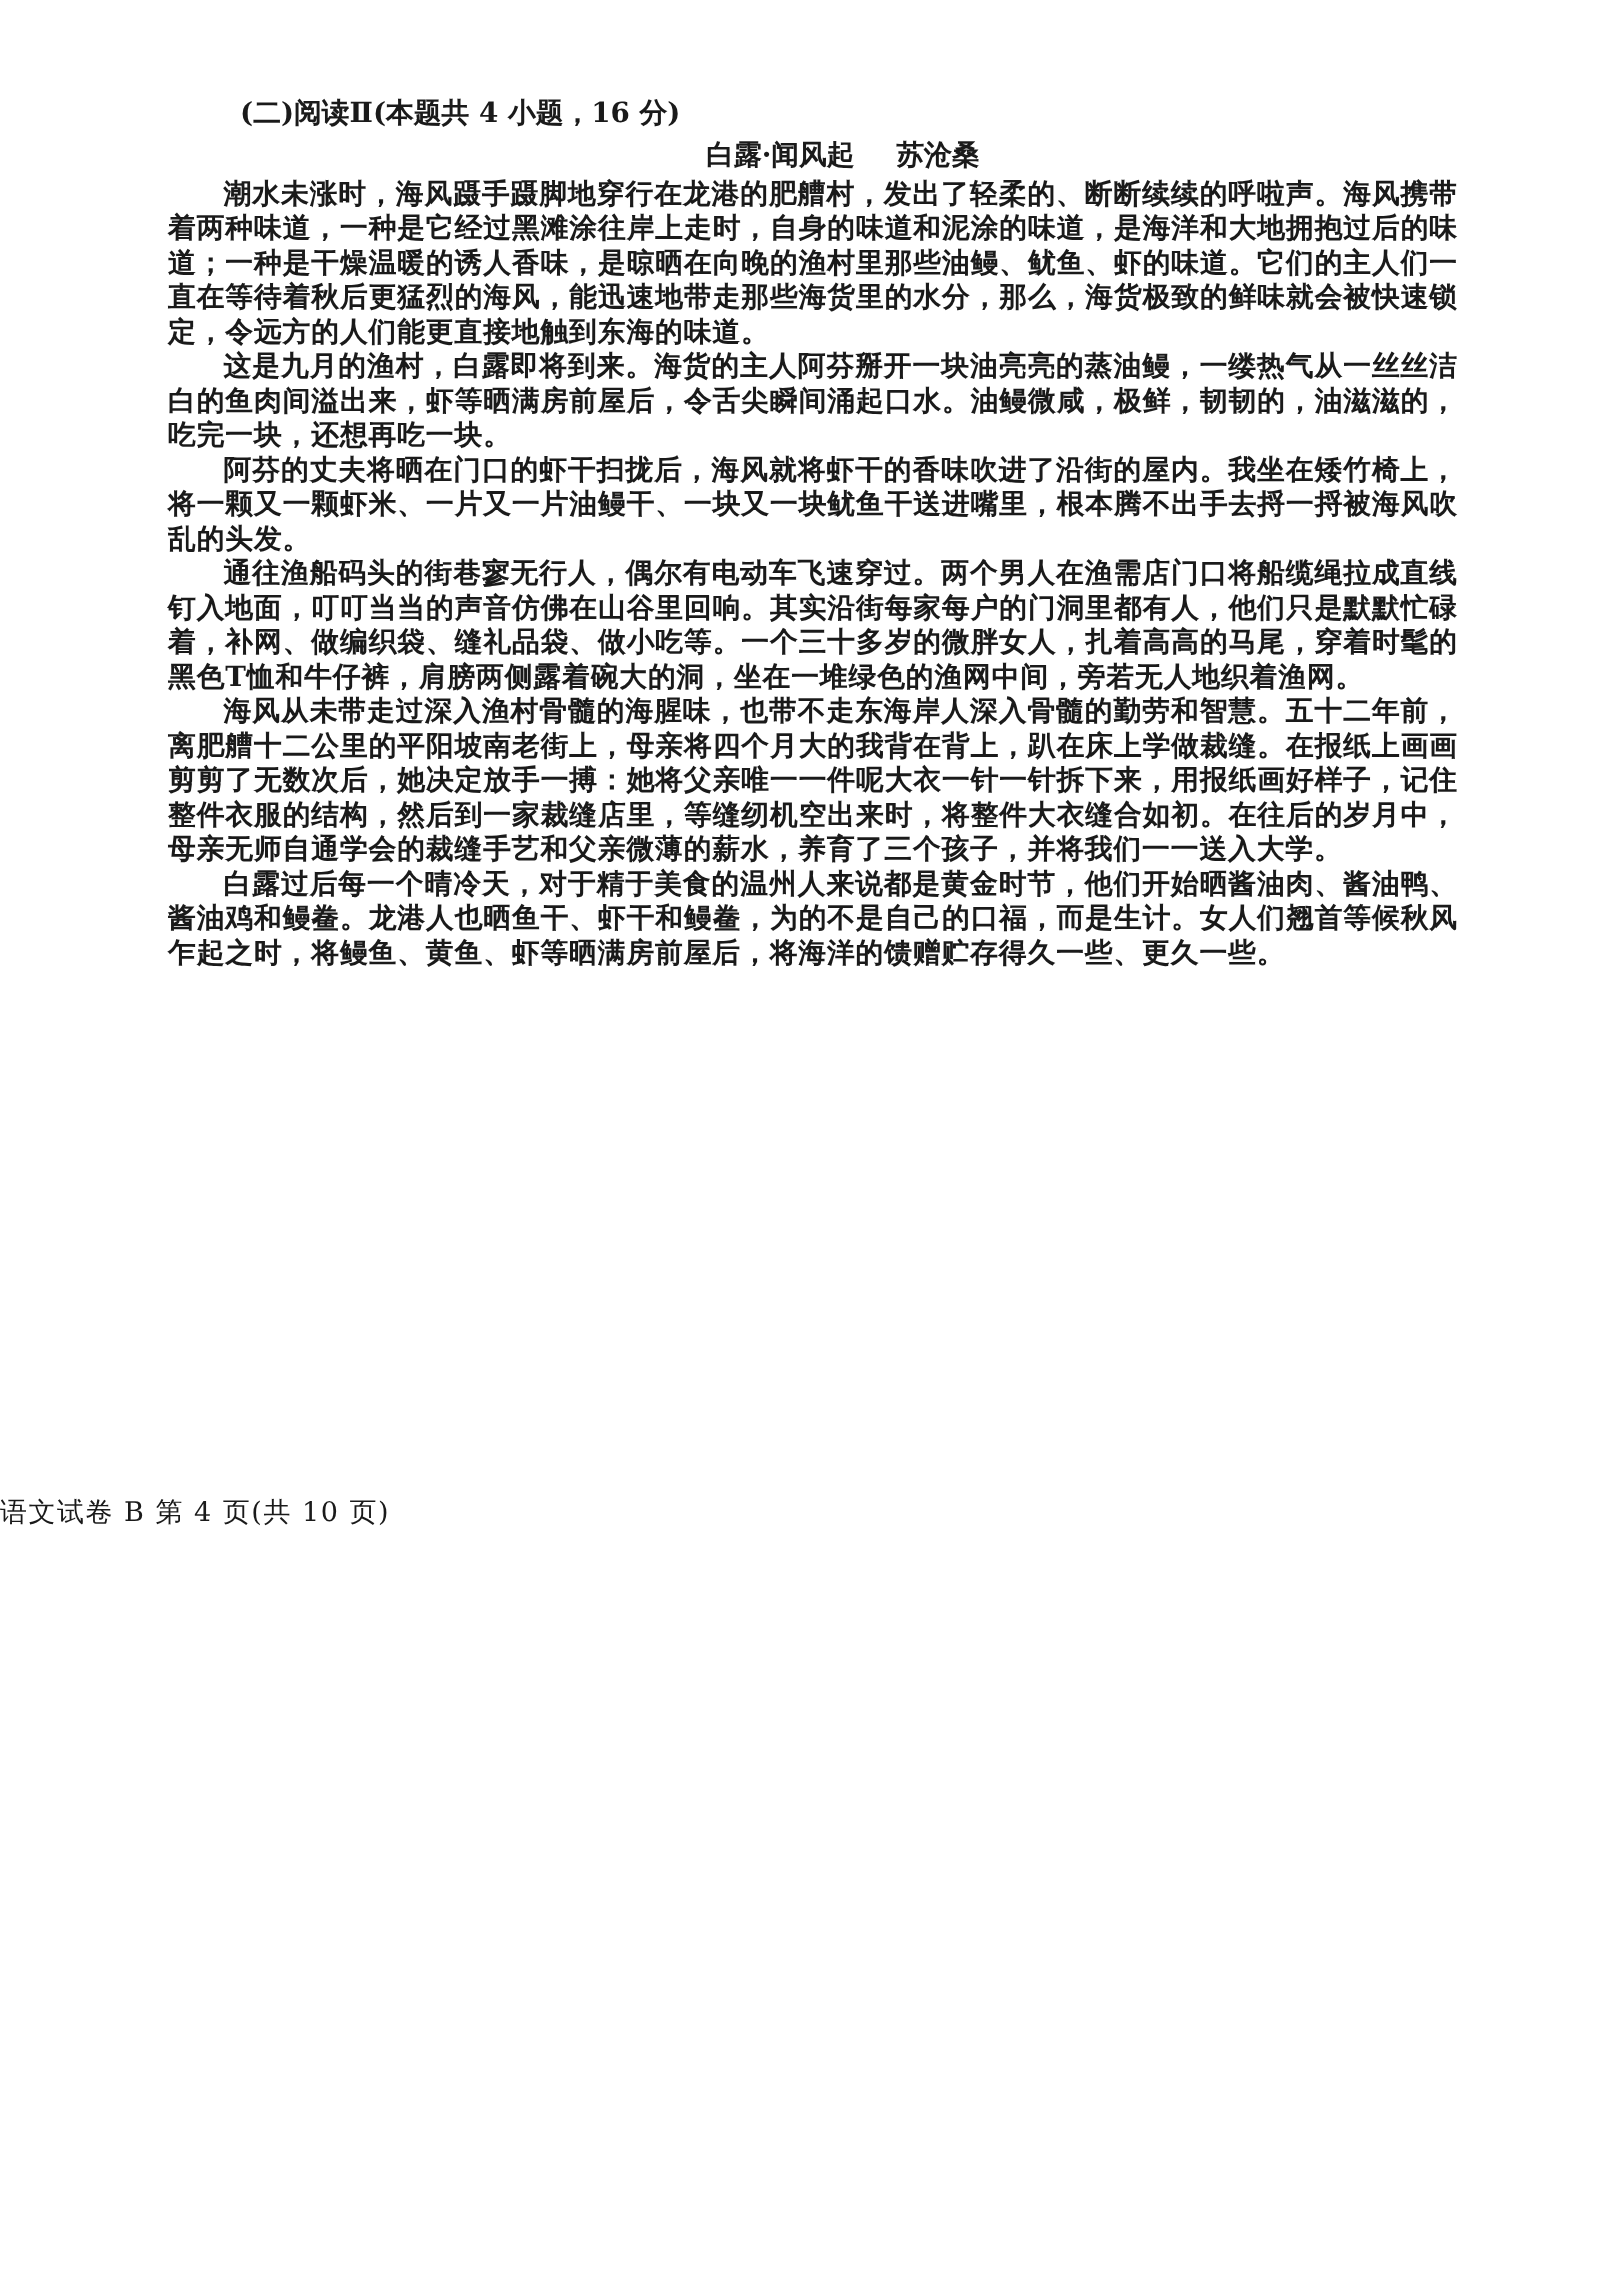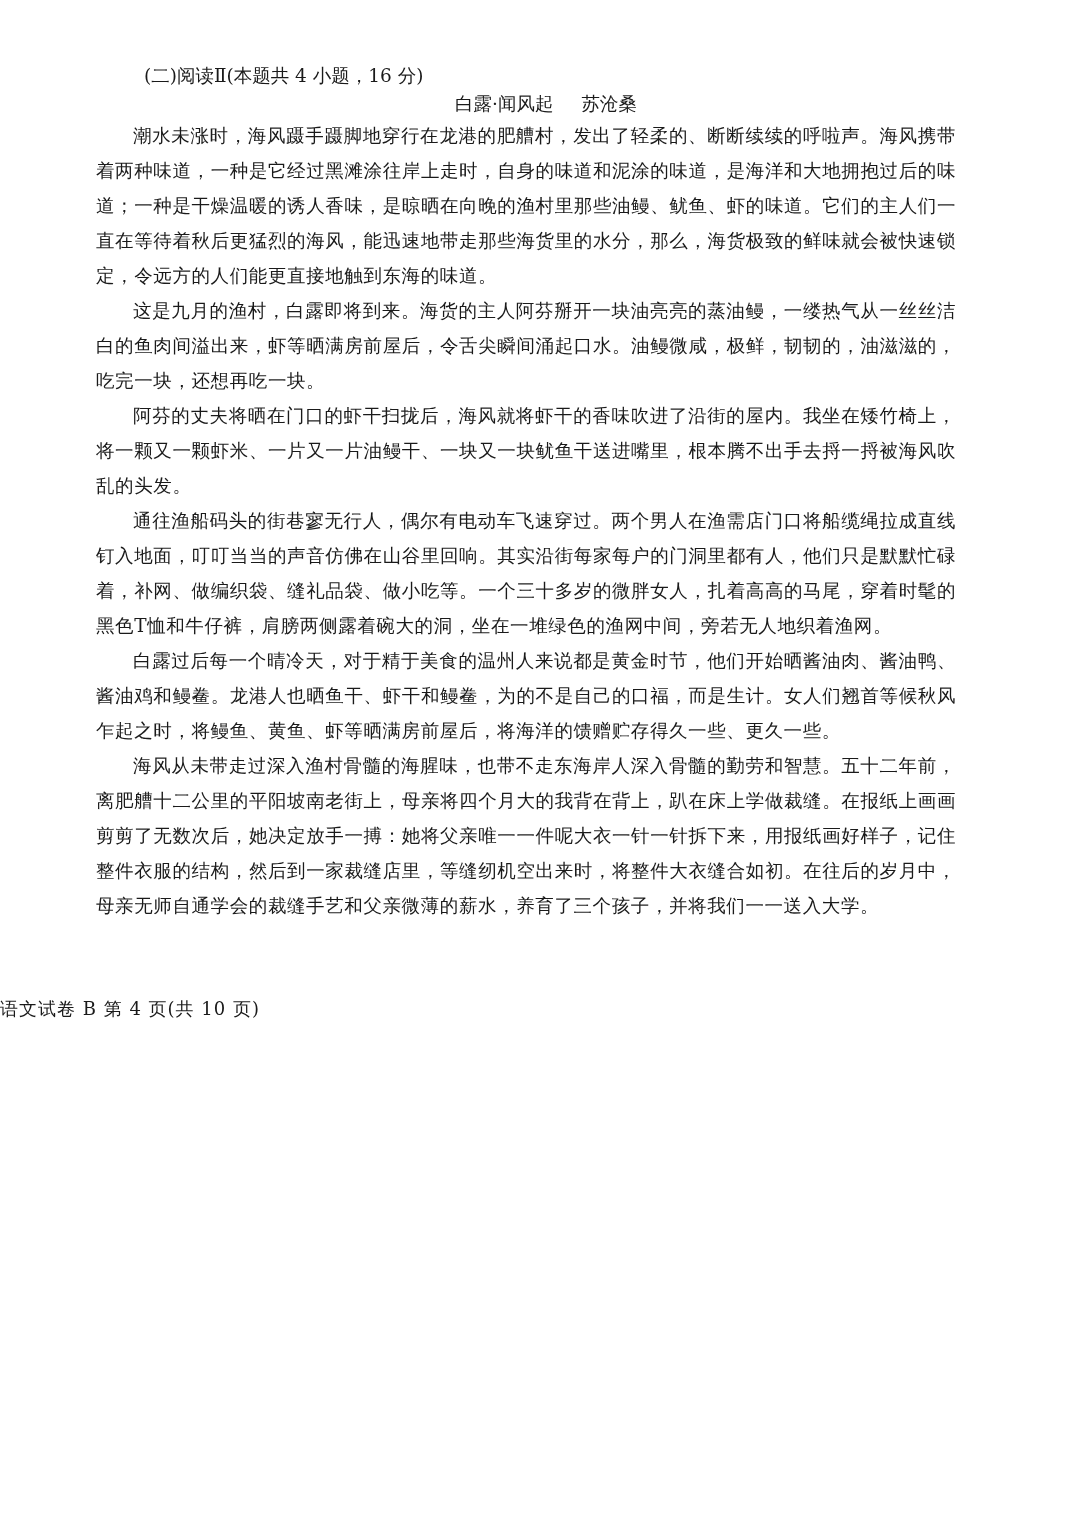--- a/index.html
+++ b/index.html
@@ -10,23 +10,24 @@
     body {
       width: 1080px;
       height: 1530px;
       position: relative;
       overflow: hidden;
       font-family: "DejaVu Serif", "Liberation Serif", serif;
       color: #1a1a1a;
     }
     .page {
       position: absolute;
-      left: 96px;
+      left: 112px;
       top: 62px;
       width: 860px;
+      font-weight: bold;
     }
     .section-heading {
       font-size: 18.5px;
       line-height: 28px;
       height: 28px;
       padding-left: 48px;
       white-space: nowrap;
     }
     .instruction {
       font-size: 18.5px;
@@ -42,21 +43,21 @@
       height: 28px;
       padding-left: 40px;
       white-space: nowrap;
     }
     .title-line .author {
       margin-left: 28px;
       text-align: right;
     }
     .para {
       font-size: 18.5px;
-      line-height: 35px;
+      line-height: 23px;
       text-indent: 37px;
       text-align: justify;
       letter-spacing: 0.6px;
       margin: 0;
     }
     .footer {
       position: absolute;
       left: 0;
       width: 1080px;
       top: 995px;
@@ -72,18 +73,18 @@
 <div class="page">
   <div class="section-heading">(二)阅读Ⅱ(本题共 4 小题，16 分)</div>
   <div class="title-line">
     <span>白露·闻风起</span><span class="author">苏沧桑</span>
   </div>
   <div>
     <p class="para">潮水未涨时，海风蹑手蹑脚地穿行在龙港的肥艚村，发出了轻柔的、断断续续的呼啦声。海风携带着两种味道，一种是它经过黑滩涂往岸上走时，自身的味道和泥涂的味道，是海洋和大地拥抱过后的味道；一种是干燥温暖的诱人香味，是晾晒在向晚的渔村里那些油鳗、鱿鱼、虾的味道。它们的主人们一直在等待着秋后更猛烈的海风，能迅速地带走那些海货里的水分，那么，海货极致的鲜味就会被快速锁定，令远方的人们能更直接地触到东海的味道。</p>
     <p class="para">这是九月的渔村，白露即将到来。海货的主人阿芬掰开一块油亮亮的蒸油鳗，一缕热气从一丝丝洁白的鱼肉间溢出来，虾等晒满房前屋后，令舌尖瞬间涌起口水。油鳗微咸，极鲜，韧韧的，油滋滋的，吃完一块，还想再吃一块。</p>
     <p class="para">阿芬的丈夫将晒在门口的虾干扫拢后，海风就将虾干的香味吹进了沿街的屋内。我坐在矮竹椅上，将一颗又一颗虾米、一片又一片油鳗干、一块又一块鱿鱼干送进嘴里，根本腾不出手去捋一捋被海风吹乱的头发。</p>
     <p class="para">通往渔船码头的街巷寥无行人，偶尔有电动车飞速穿过。两个男人在渔需店门口将船缆绳拉成直线钉入地面，叮叮当当的声音仿佛在山谷里回响。其实沿街每家每户的门洞里都有人，他们只是默默忙碌着，补网、做编织袋、缝礼品袋、做小吃等。一个三十多岁的微胖女人，扎着高高的马尾，穿着时髦的黑色T恤和牛仔裤，肩膀两侧露着碗大的洞，坐在一堆绿色的渔网中间，旁若无人地织着渔网。</p>
+    <p class="para">海风从未带走过深入渔村骨髓的海腥味，也带不走东海岸人深入骨髓的勤劳和智慧。五十二年前，离肥艚十二公里的平阳坡南老街上，母亲将四个月大的我背在背上，趴在床上学做裁缝。在报纸上画画剪剪了无数次后，她决定放手一搏：她将父亲唯一一件呢大衣一针一针拆下来，用报纸画好样子，记住整件衣服的结构，然后到一家裁缝店里，等缝纫机空出来时，将整件大衣缝合如初。在往后的岁月中，母亲无师自通学会的裁缝手艺和父亲微薄的薪水，养育了三个孩子，并将我们一一送入大学。</p>
     <p class="para">白露过后每一个晴冷天，对于精于美食的温州人来说都是黄金时节，他们开始晒酱油肉、酱油鸭、酱油鸡和鳗鲞。龙港人也晒鱼干、虾干和鳗鲞，为的不是自己的口福，而是生计。女人们翘首等候秋风乍起之时，将鳗鱼、黄鱼、虾等晒满房前屋后，将海洋的馈赠贮存得久一些、更久一些。</p>
-    <p class="para">海风从未带走过深入渔村骨髓的海腥味，也带不走东海岸人深入骨髓的勤劳和智慧。五十二年前，离肥艚十二公里的平阳坡南老街上，母亲将四个月大的我背在背上，趴在床上学做裁缝。在报纸上画画剪剪了无数次后，她决定放手一搏：她将父亲唯一一件呢大衣一针一针拆下来，用报纸画好样子，记住整件衣服的结构，然后到一家裁缝店里，等缝纫机空出来时，将整件大衣缝合如初。在往后的岁月中，母亲无师自通学会的裁缝手艺和父亲微薄的薪水，养育了三个孩子，并将我们一一送入大学。</p>
   </div>
 </div>
 
 <div class="footer">语文试卷 B  第 4 页(共 10 页)</div>
 
 </body></html>

